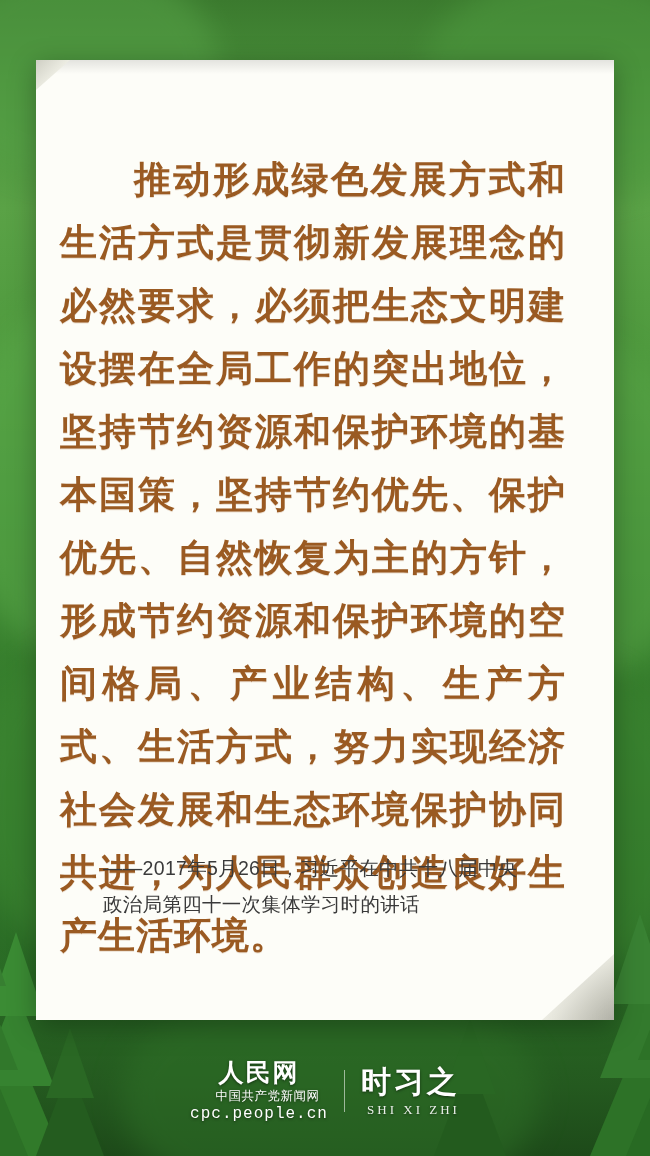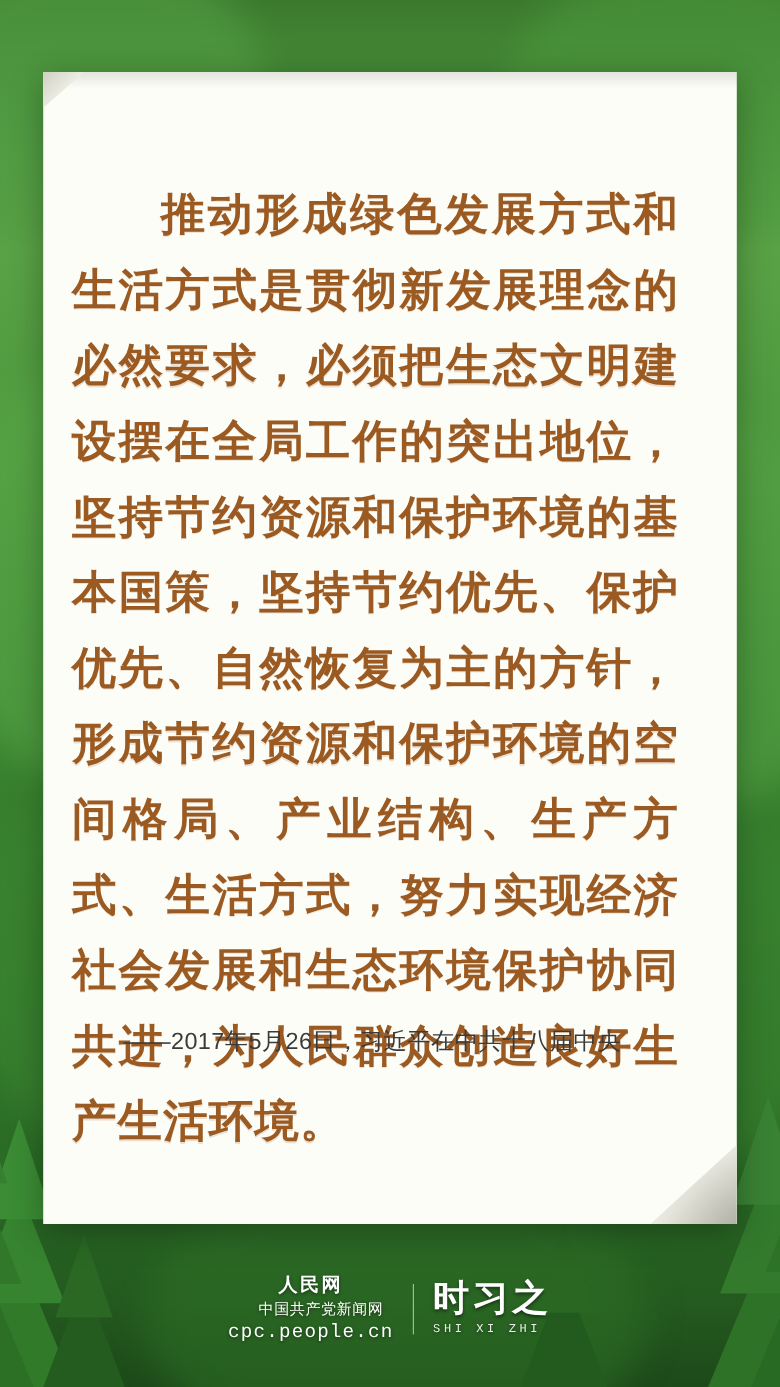--- a/index.html
+++ b/index.html
@@ -143,21 +143,21 @@
   }
   #brand-left {
     display: flex;
     flex-direction: column;
     align-items: center;
     line-height: 1;
     color: #ffffff;
   }
   #brand-left .cn {
     font-family: "Liberation Serif", "DejaVu Serif", serif;
-    font-size: 16px;
+    font-size: 25px;
     font-weight: 700;
     letter-spacing: 2px;
     text-shadow: 0 1px 3px rgba(0,0,0,.5);
   }
   #brand-left .sub {
     font-family: "Liberation Sans", sans-serif;
     font-size: 12.5px;
     margin-top: 5px;
     letter-spacing: .5px;
     text-shadow: 0 1px 3px rgba(0,0,0,.5);
@@ -171,34 +171,34 @@
     text-shadow: 0 1px 3px rgba(0,0,0,.5);
   }
   #divider {
     width: 1px;
     height: 42px;
     background: rgba(255,255,255,.55);
   }
   #brand-right {
     display: flex;
     flex-direction: column;
-    align-items: flex-start;
+    align-items: flex-end;
     line-height: 1;
     color: #ffffff;
   }
   #brand-right .cn {
     font-family: "Liberation Serif", "DejaVu Serif", serif;
     font-size: 30px;
     font-weight: 700;
     letter-spacing: 3px;
     text-shadow: 0 1px 3px rgba(0,0,0,.5);
   }
   #brand-right .sub {
-    font-family: Liberation Mono, monospace;
-    font-size: 10px;
+    font-family: Liberation Serif, serif;
+    font-size: 13px;
     margin-top: 6px;
     letter-spacing: 3px;
     opacity: .9;
     text-shadow: 0 1px 3px rgba(0,0,0,.5);
   }
 </style>
 </head>
 <body>
 
 <div id="bg">
@@ -244,20 +244,21 @@
 </div>
 
 <div id="card">
   <div id="peel-tl"></div>
   <div id="peel-br"></div>
 
   <div id="quote">推动形成绿色发展方式和生活方式是贯彻新发展理念的必然要求，必须把生态文明建设摆在全局工作的突出地位，坚持节约资源和保护环境的基本国策，坚持节约优先、保护优先、自然恢复为主的方针，形成节约资源和保护环境的空间格局、产业结构、生产方式、生活方式，努力实现经济社会发展和生态环境保护协同共进，为人民群众创造良好生产生活环境。</div>
 
   <div id="attrib">
     <div>——2017年5月26日，习近平在中共十八届中央</div>
+    <div>政治局第四十一次集体学习时的讲话</div>
   </div>
 </div>
 
 <div id="footer">
   <div id="brand-left">
     <div class="cn">人民网</div>
     <div class="sub">中国共产党新闻网</div>
     <div class="url">cpc.people.cn</div>
   </div>
   <div id="divider"></div>

